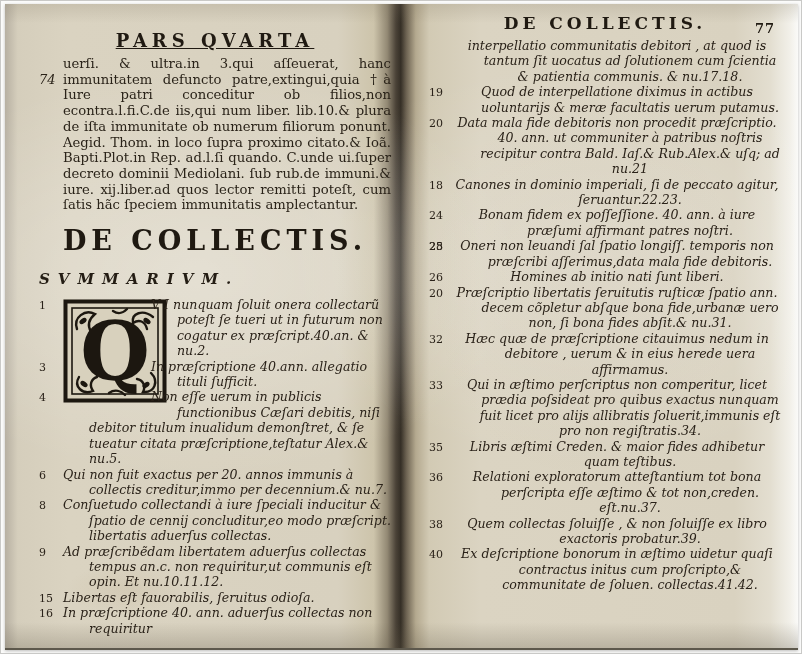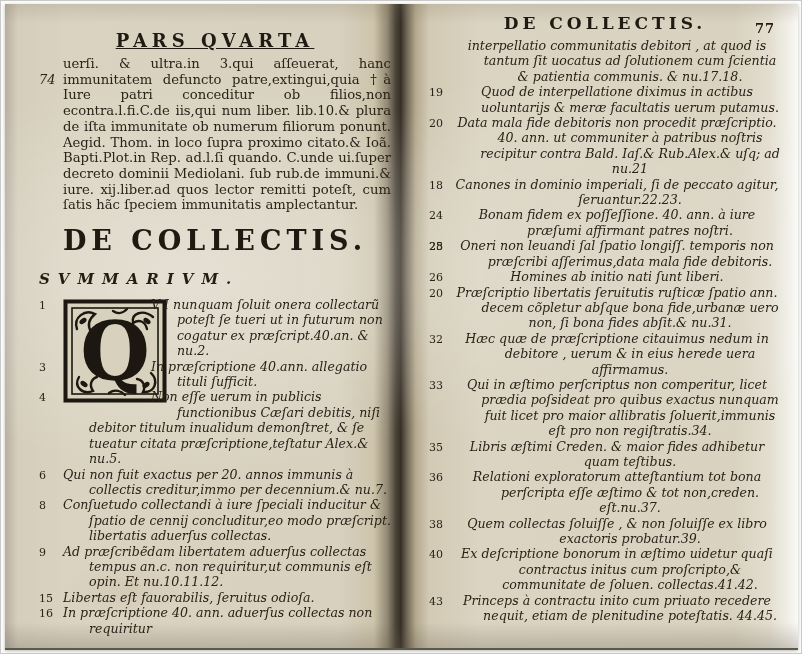--- a/index.html
+++ b/index.html
@@ -195,39 +195,36 @@
 
           <div class="item">
             <span class="num">20</span><span>Præſcriptio libertatis ſeruitutis ruſticæ ſpatio ann. decem cõpletur abſque bona fide,urbanæ uero non, ſi bona fides abſit.&amp; nu.31.</span>
           </div>
 
           <div class="item">
             <span class="num">32</span><span>Hæc quæ de præſcriptione citauimus nedum in debitore , uerum &amp; in eius herede uera affirmamus.</span>
           </div>
 
           <div class="item">
-            <span class="num">33</span><span>Qui in æſtimo perſcriptus non comperitur, licet prædia poſsideat pro quibus exactus nunquam fuit licet pro maior allibratis ſoluerit,immunis eſt pro non regiſtratis.34.</span>
+            <span class="num">33</span><span>Qui in æſtimo perſcriptus non comperitur, licet prædia poſsideat pro quibus exactus nunquam fuit licet pro alijs allibratis ſoluerit,immunis eſt pro non regiſtratis.34.</span>
           </div>
 
           <div class="item">
             <span class="num">35</span><span>Libris æſtimi Creden. &amp; maior fides adhibetur quam teſtibus.</span>
           </div>
 
           <div class="item">
             <span class="num">36</span><span>Relationi exploratorum atteſtantium tot bona perſcripta eſſe æſtimo &amp; tot non,creden. eſt.nu.37.</span>
           </div>
 
           <div class="item">
             <span class="num">38</span><span>Quem collectas ſoluiſſe , &amp; non ſoluiſſe ex libro exactoris probatur.39.</span>
           </div>
 
           <div class="item">
             <span class="num">40</span><span>Ex deſcriptione bonorum in æſtimo uidetur quaſi contractus initus cum proſcripto,&amp; communitate de ſoluen. collectas.41.42.</span>
           </div>
 
-          <div class="item">
-            <span class="num">43</span><span>Princeps à contractu inito cum priuato recedere nequit, etiam de plenitudine poteſtatis. 44.45.</span>
-          </div>
         </div>
 
     </div>
   </div>
 </div>
 
 </body></html>

